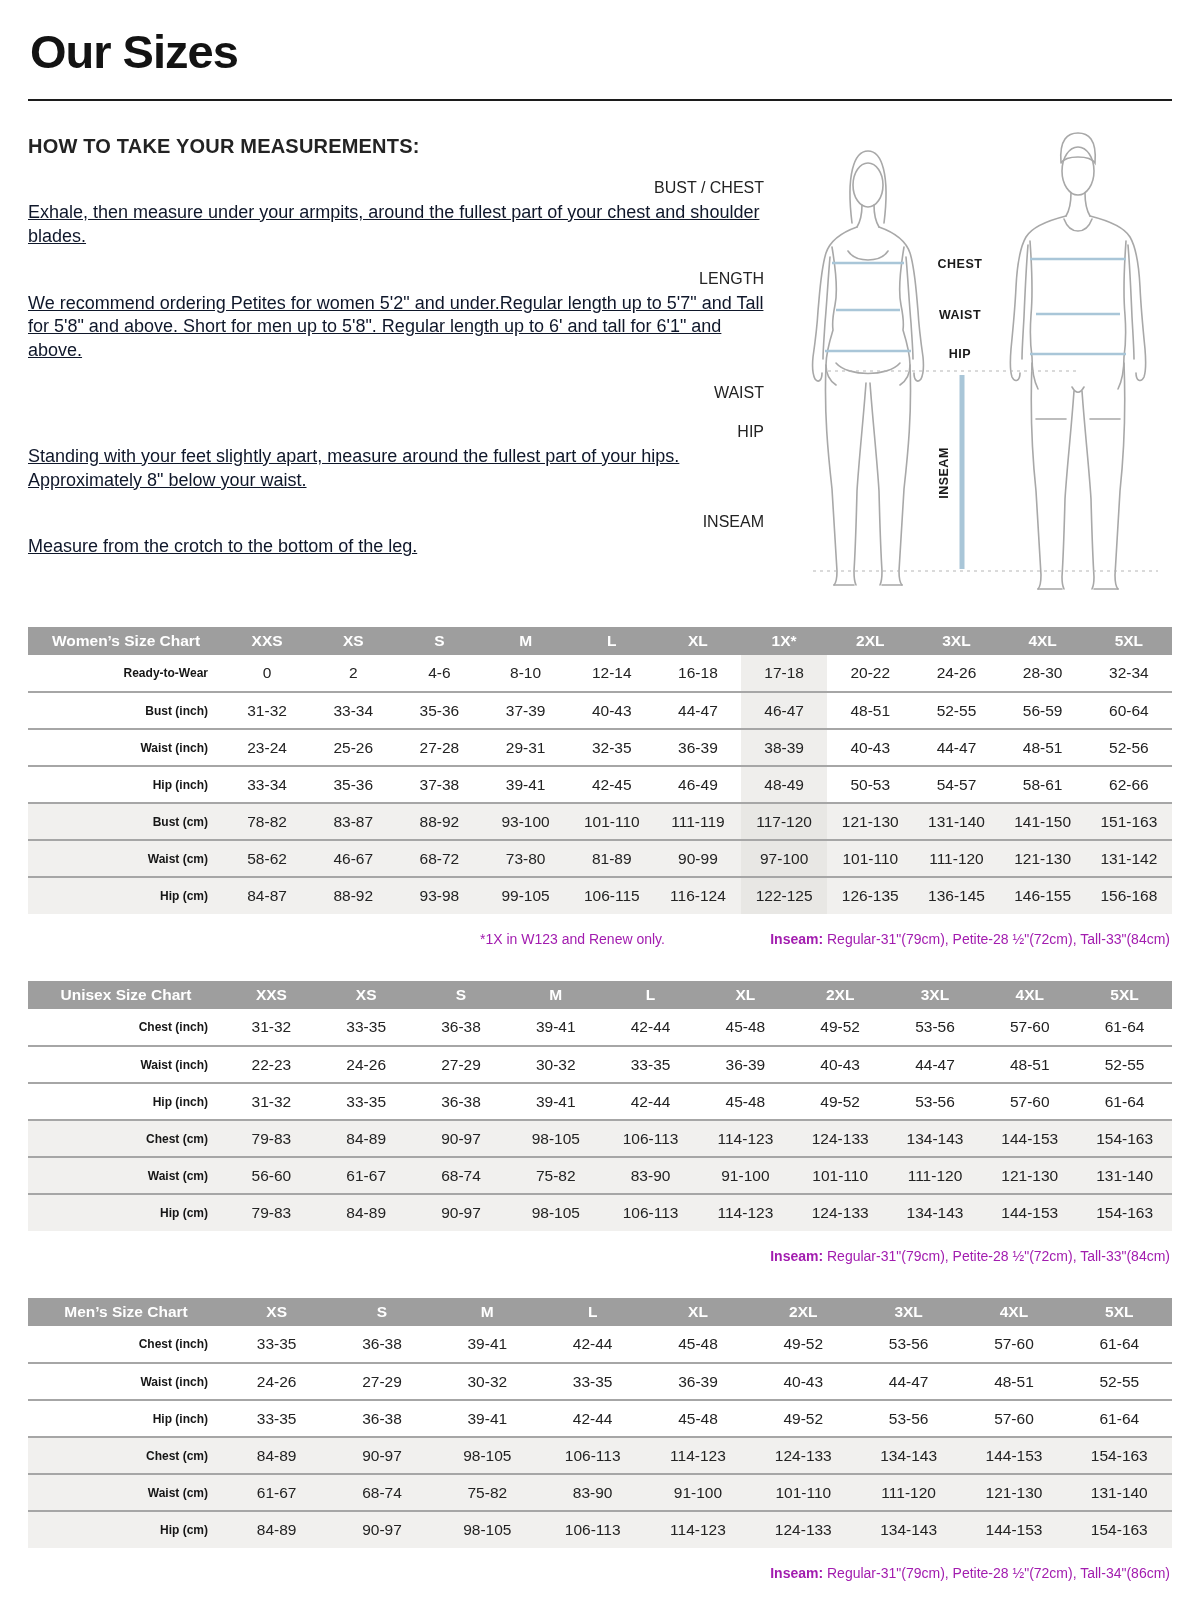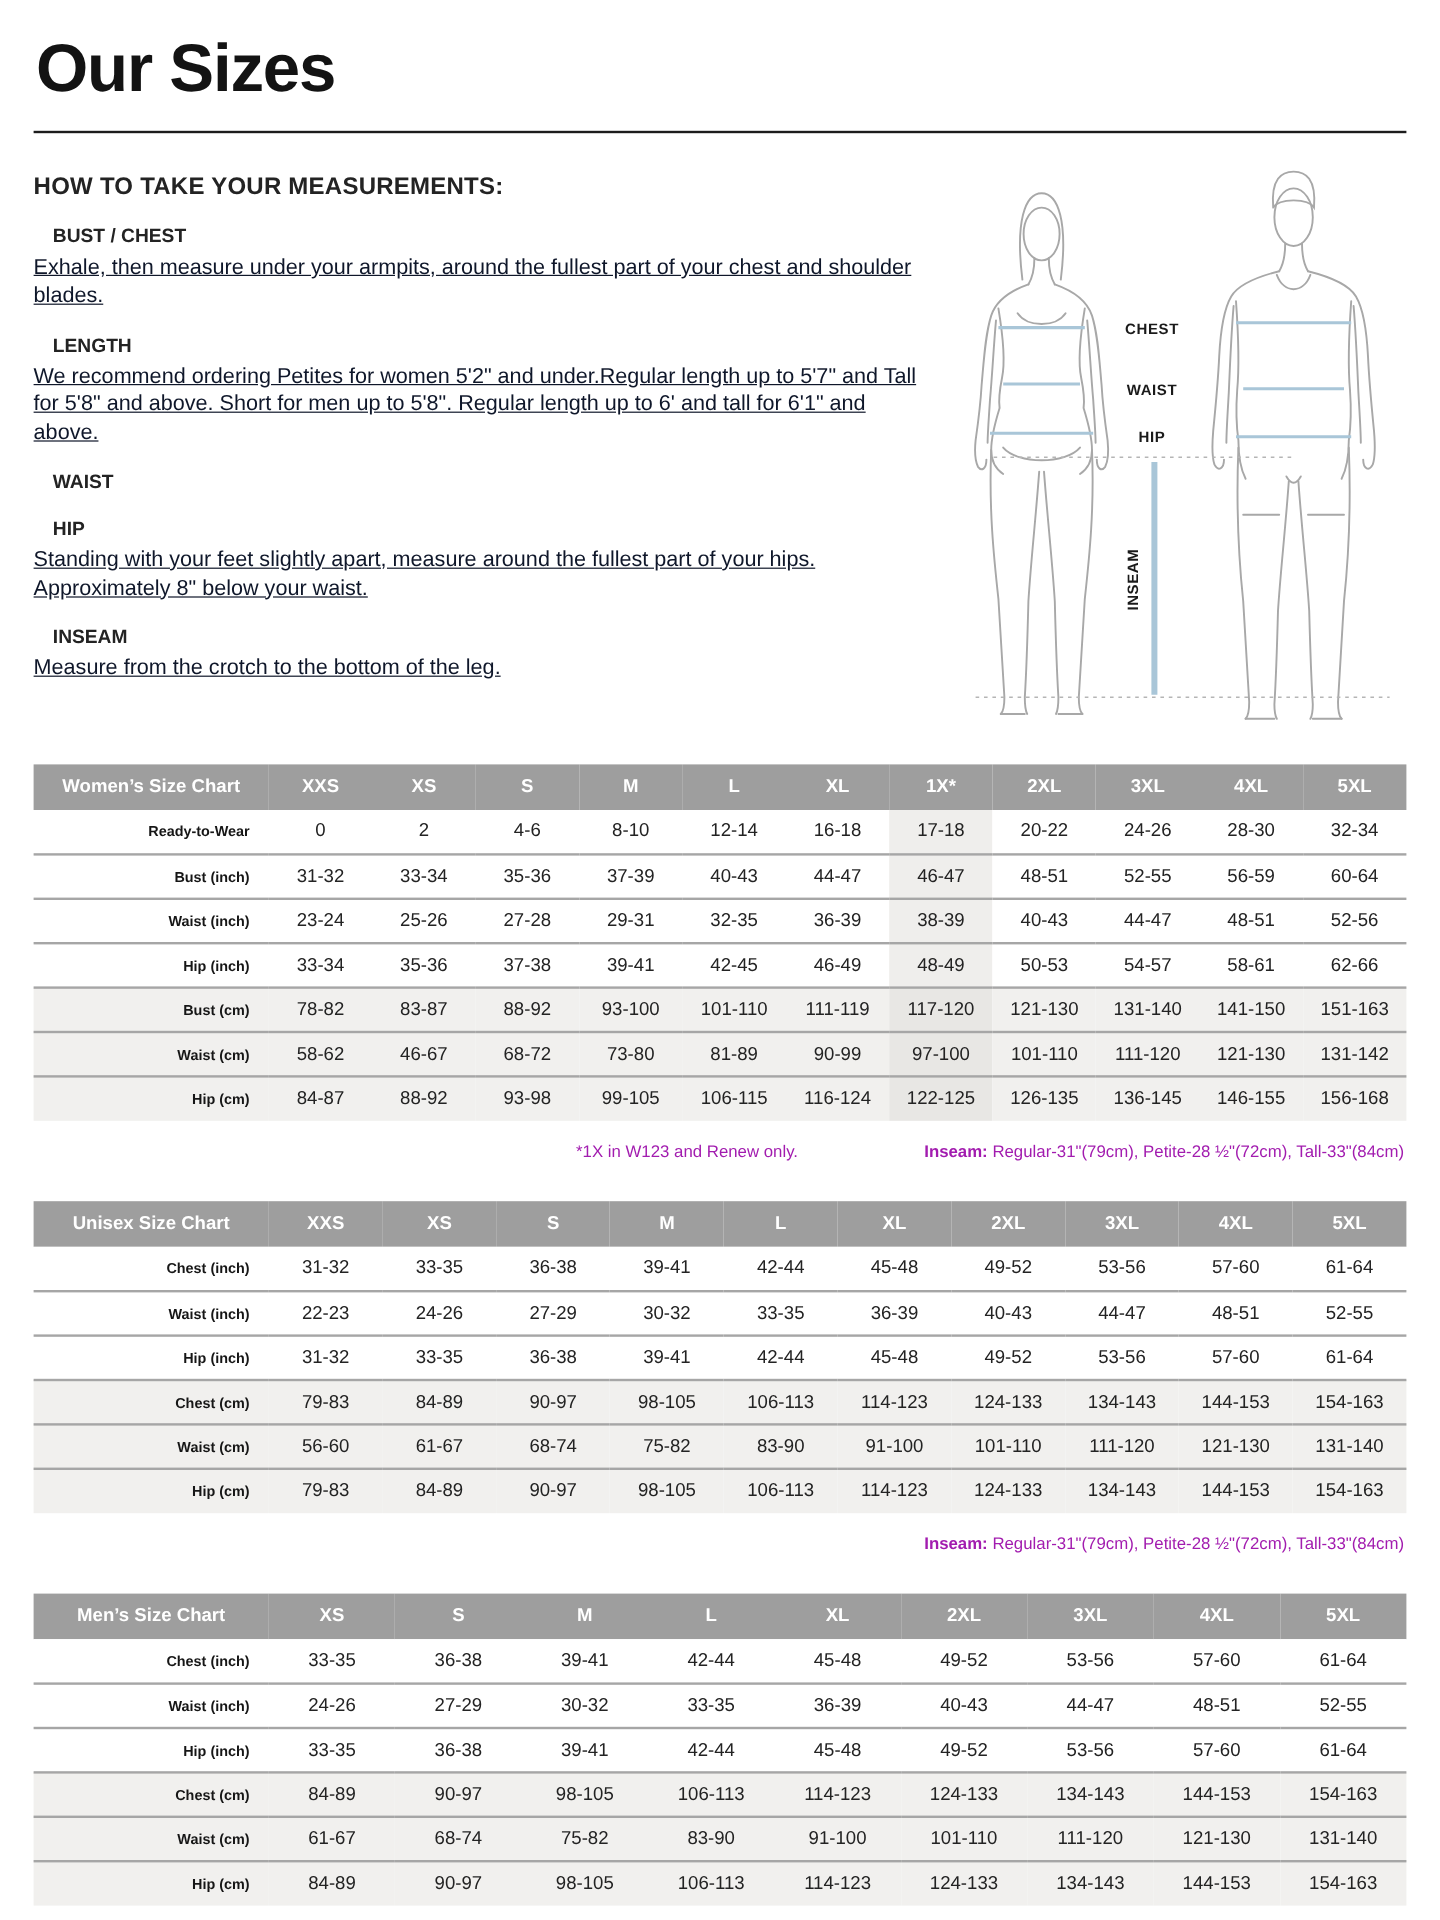--- a/index.html
+++ b/index.html
@@ -15,47 +15,47 @@
   }
   *{box-sizing:border-box;}
   html,body{margin:0;padding:0;background:#fff;}
   body{
     width:1200px;
     font-family:"Liberation Sans",sans-serif;
     color:var(--text);
   }
   .page{padding:16px 28px 36px;}
   h1.title{
-    font-size:56px;
+    font-size:47px;
     font-weight:800;
     letter-spacing:-1px;
     color:#131313;
     margin:8px 0 20px 2px;
   }
   .rule{border:none;border-top:2px solid #1c1c1c;margin:0 0 20px;}
   .top{display:flex;align-items:flex-start;}
   .instructions{width:748px;}
   .how-heading{
     font-size:20px;font-weight:700;letter-spacing:.2px;margin:14px 0 2px;
   }
-  .sec-label{font-size:16px;font-weight:700;margin:21px 16px 4px;}
+  .sec-label{font-size:16px;font-weight:400;margin:21px 4px 4px;text-align:right;}
   .sec-text{font-size:18px;line-height:1.32;margin:0;color:#0f172a;text-decoration:underline;}
   .diagram{width:404px;margin-left:auto;padding-top:2px;}
   .diagram svg{display:block;}
   .diagram text{
     font-family:"Liberation Sans",sans-serif;
     font-size:12.5px;font-weight:700;fill:#1a1a1a;letter-spacing:.5px;
   }
 
   .size-table{
     width:1144px;border-collapse:collapse;table-layout:fixed;margin-top:34px;
   }
   .size-table thead th{
     background:var(--header-bg);color:var(--header-text);
-    font-size:15.5px;font-weight:700;height:38px;text-align:center;
+    font-size:15.5px;font-weight:700;height:28px;text-align:center;
   }
   .size-table th.lbl-col{width:196px;}
   .size-table td{
     text-align:center;font-size:15.5px;height:37px;padding:0 2px;
     background:#fff;
   }
   .size-table td.lbl{
     font-weight:700;text-align:right;padding-right:16px;font-size:12px;color:#161616;
   }
   .size-table tbody tr + tr td{border-top:2px solid var(--row-border);}

